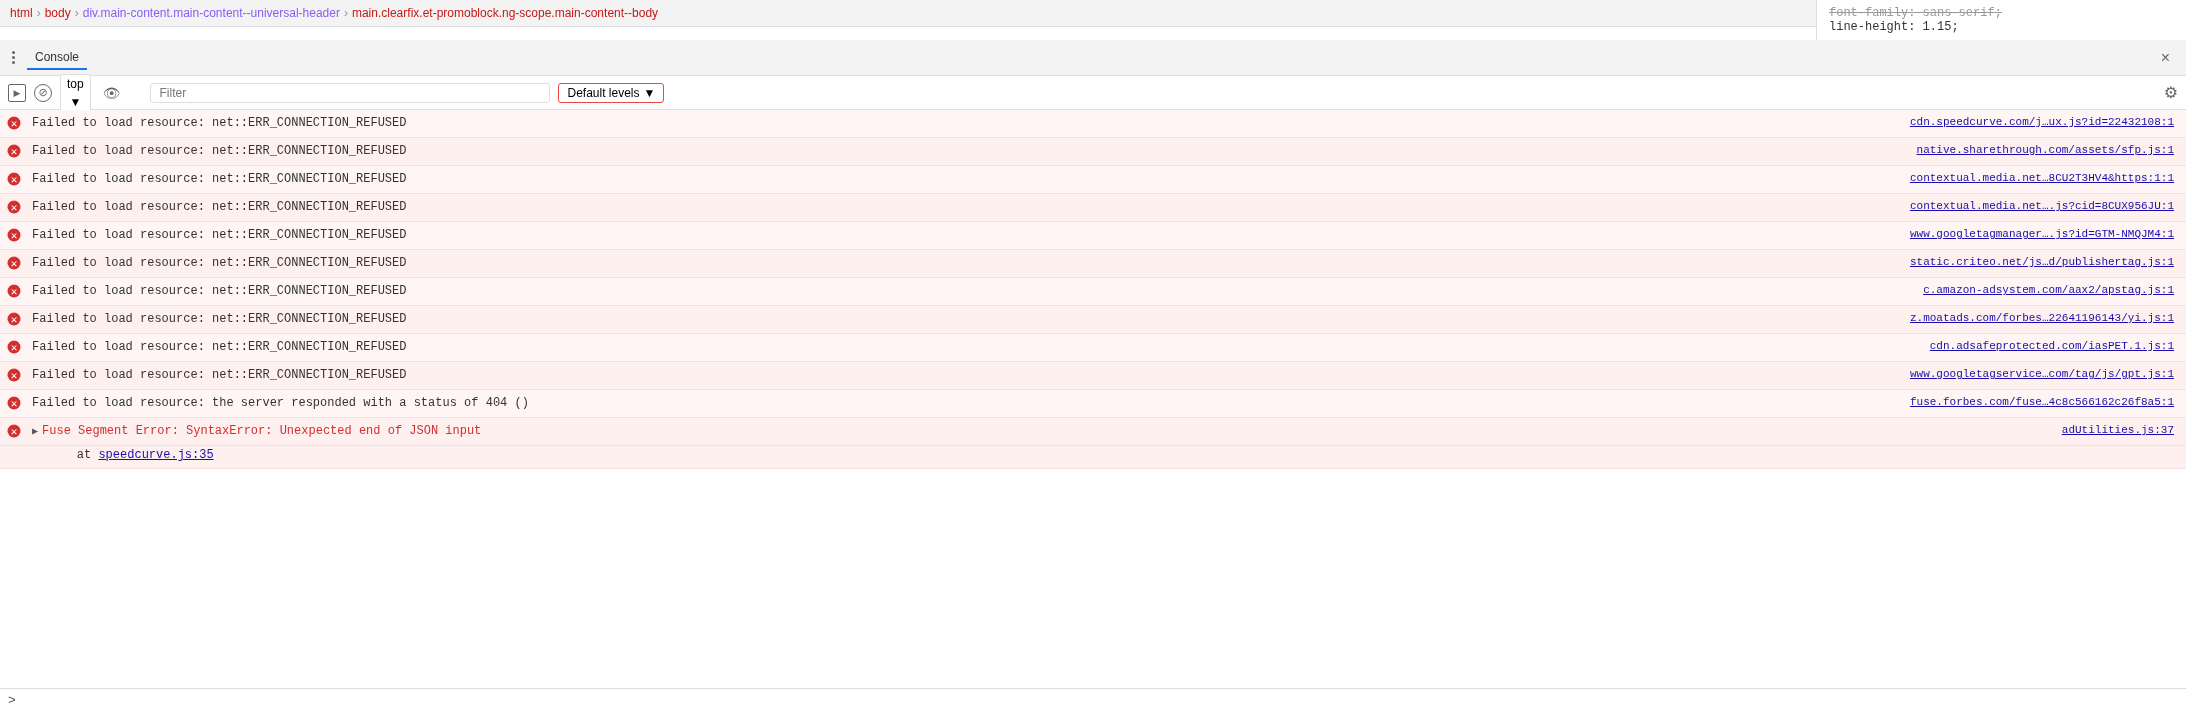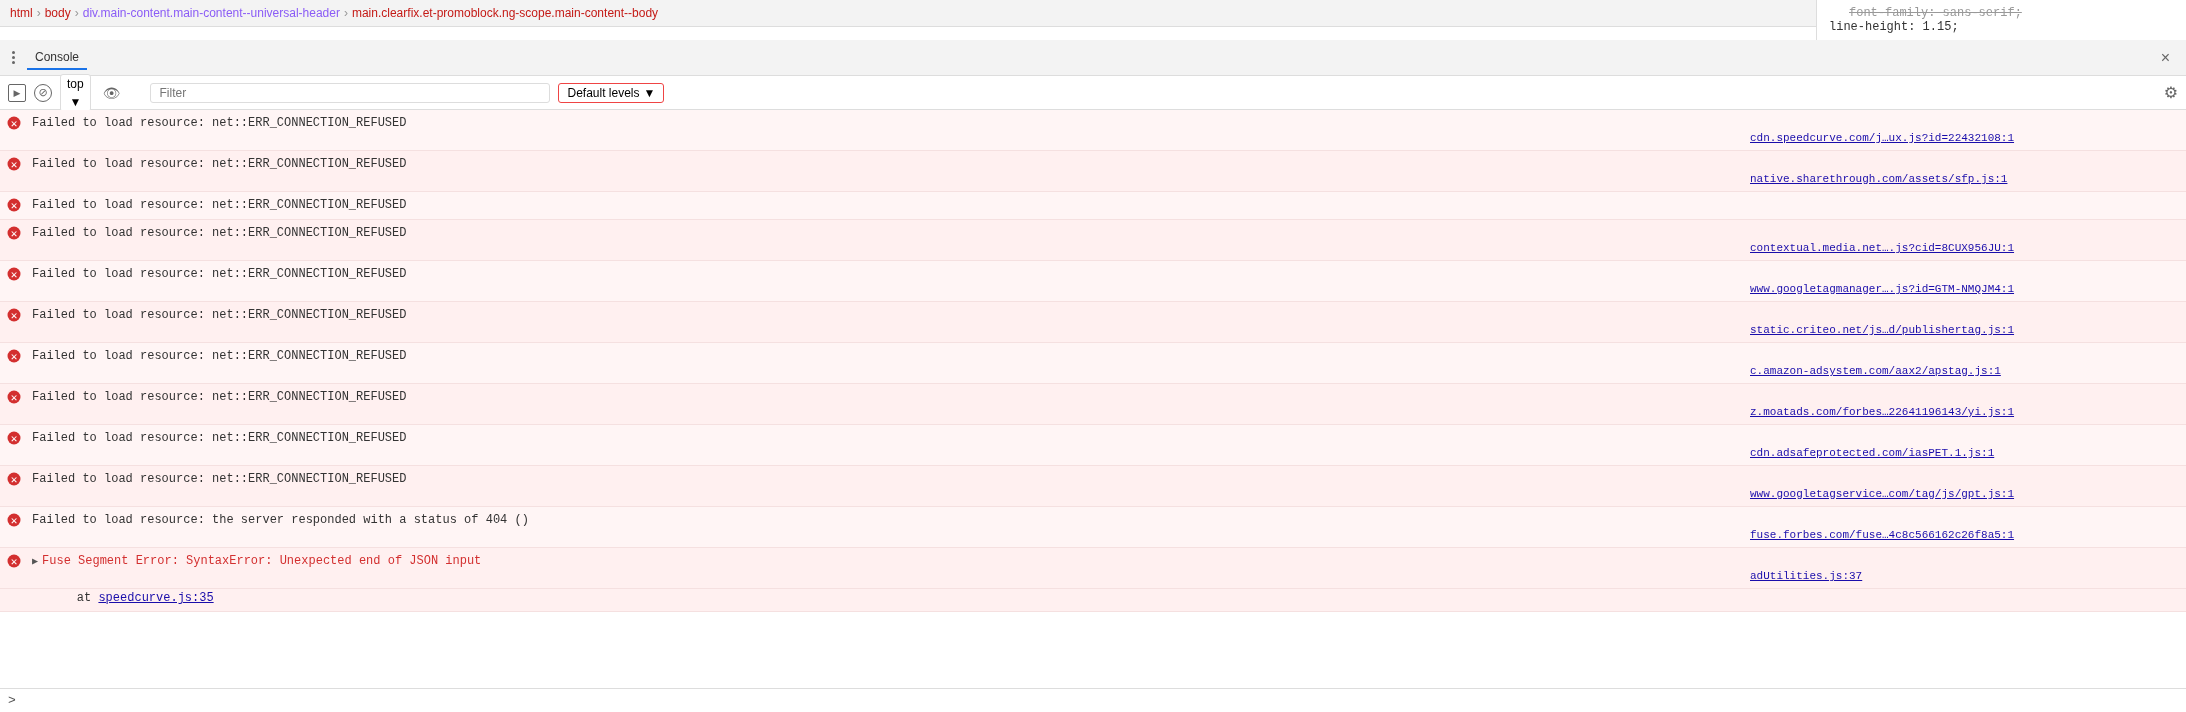--- a/index.html
+++ b/index.html
@@ -186,28 +186,27 @@
     }
     .row-message {
       flex: 1;
       color: #333;
       padding: 2px 4px;
       word-break: break-all;
     }
     .row-source {
       min-width: 440px;
       max-width: 440px;
-      text-align: left;
+      text-align: right;
       padding: 2px 12px 2px 4px;
       color: #1a0dab;
       text-decoration: underline;
       cursor: pointer;
       word-break: break-all;
       font-size: 11px;
-      margin-top: 16px;
     }
     .syntax-error-sub {
       padding: 2px 28px 6px 48px;
       color: #333;
       font-family: 'Courier New', monospace;
       font-size: 12px;
       background: #fff0f0;
       border-bottom: 1px solid #f5e0e0;
     }
     .syntax-error-sub a {
@@ -243,21 +242,21 @@
 <div class="breadcrumb-bar">
   <span class="bc-html">html</span>
   <span class="breadcrumb-separator">›</span>
   <span class="bc-body">body</span>
   <span class="breadcrumb-separator">›</span>
   <span class="bc-div">div.main-content.main-content--universal-header</span>
   <span class="breadcrumb-separator">›</span>
   <span class="bc-main">main.clearfix.et-promoblock.ng-scope.main-content--body</span>
 
   <div style="position:absolute;right:0;top:0;width:370px;background:#fff;padding:6px 12px;border-left:1px solid #ddd;border-bottom:1px solid #ddd;font-family:'Courier New',monospace;font-size:12px;">
-    <div class="strikethrough" style="text-decoration:line-through;color:#999;margin-left:20px;">font-family: sans-serif;</div>
+    <div class="strikethrough" style="text-decoration:line-through;color:#999;">font-family: sans-serif;</div>
     <div>line-height: 1.15;</div>
   </div>
 </div>
 
 <div class="console-panel">
 
   <div class="console-header">
     <div class="dots-menu">
       <span></span>
       <span></span>
@@ -311,20 +310,21 @@
         <div class="row-source">native.sharethrough.com/assets/sfp.js:1</div>
       </div>
       <div class="console-row">
         <div class="row-icon">
           <svg width="14" height="14" viewBox="0 0 14 14">
             <circle cx="7" cy="7" r="6.5" fill="#d32f2f"></circle>
             <text x="7" y="11" text-anchor="middle" fill="white" font-size="11" font-weight="bold">✕</text>
           </svg>
         </div>
         <div class="row-message">Failed to load resource: net::ERR_CONNECTION_REFUSED</div>
+        <div class="row-source">contextual.media.net…8CU2T3HV4&amp;https:1:1</div>
       </div>
       <div class="console-row">
         <div class="row-icon">
           <svg width="14" height="14" viewBox="0 0 14 14">
             <circle cx="7" cy="7" r="6.5" fill="#d32f2f"></circle>
             <text x="7" y="11" text-anchor="middle" fill="white" font-size="11" font-weight="bold">✕</text>
           </svg>
         </div>
         <div class="row-message">Failed to load resource: net::ERR_CONNECTION_REFUSED</div>
         <div class="row-source">contextual.media.net….js?cid=8CUX956JU:1</div>

